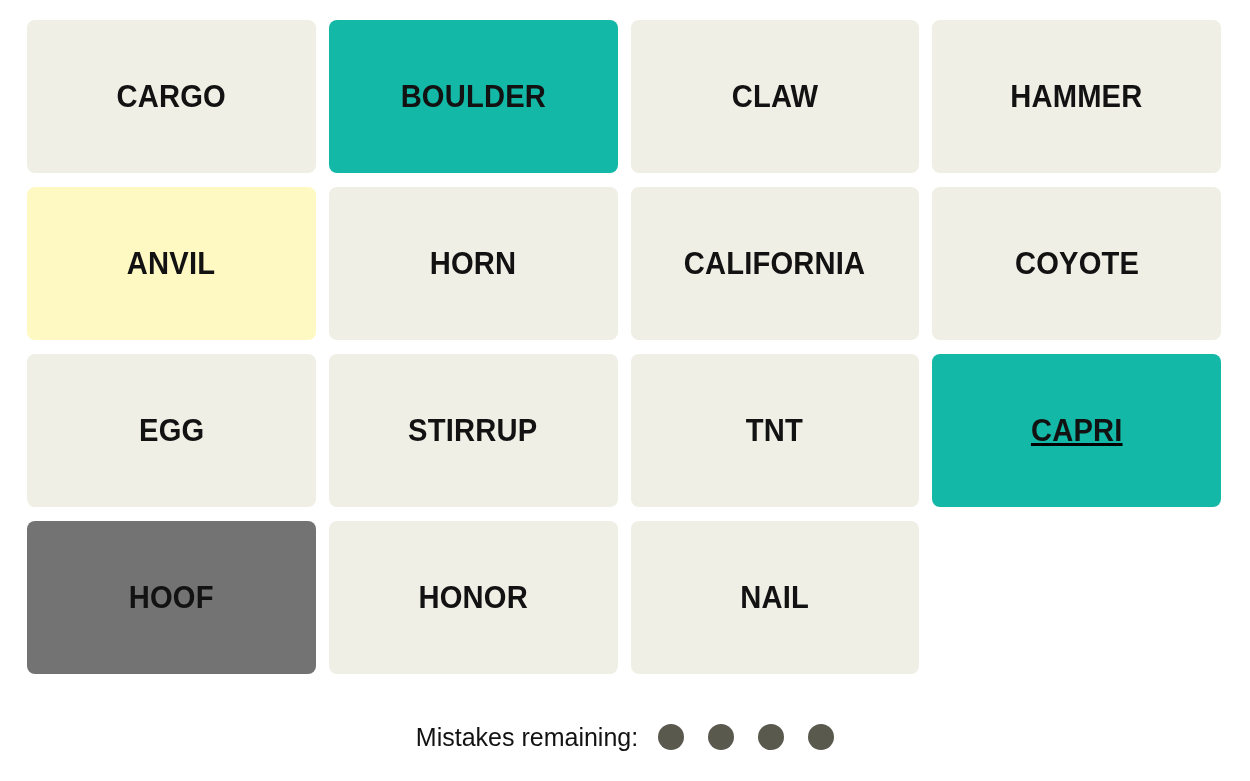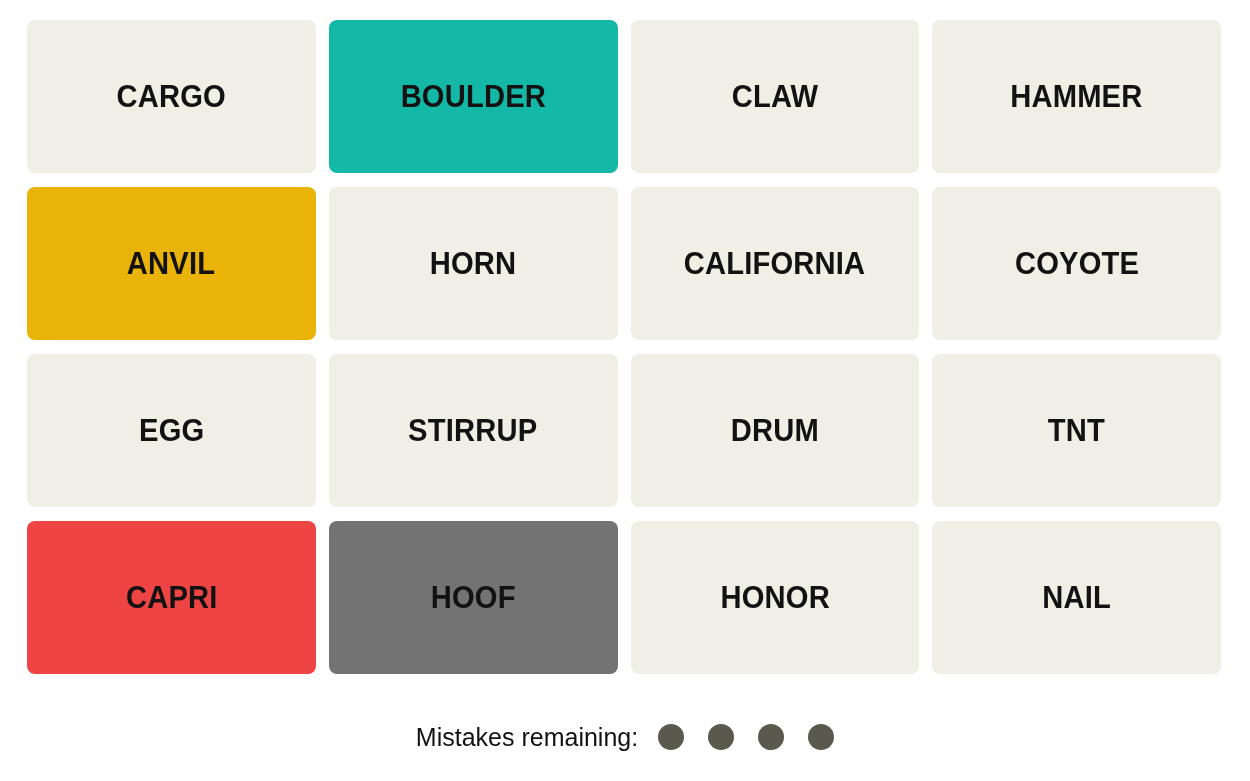--- a/index.html
+++ b/index.html
@@ -112,47 +112,44 @@
     <div class="tile" style="background: #14b8a6;">
       <span class="tile-label" style="color: rgb(18, 18, 18);">BOULDER</span>
     </div>
     <div class="tile" style="background: rgb(239, 239, 230);">
       <span class="tile-label" style="color: rgb(18, 18, 18);">CLAW</span>
     </div>
     <div class="tile" style="background: rgb(239, 239, 230);">
       <span class="tile-label" style="color: rgb(18, 18, 18);">HAMMER</span>
     </div>
 
-    <div class="tile" style="background: #eab308;">
+    <div class="tile" style="background: #fef9c3;">
       <span class="tile-label" style="color: rgb(18, 18, 18);">ANVIL</span>
     </div>
     <div class="tile" style="background: rgb(239, 239, 230);">
       <span class="tile-label" style="color: rgb(18, 18, 18);">HORN</span>
     </div>
     <div class="tile" style="background: rgb(239, 239, 230);">
       <span class="tile-label" style="color: rgb(18, 18, 18);">CALIFORNIA</span>
     </div>
     <div class="tile" style="background: rgb(239, 239, 230);">
       <span class="tile-label" style="color: rgb(18, 18, 18);">COYOTE</span>
     </div>
 
     <div class="tile" style="background: rgb(239, 239, 230); justify-content: center;">
       <span class="tile-label" style="color: rgb(18, 18, 18);">EGG</span>
     </div>
     <div class="tile" style="background: rgb(239, 239, 230);">
       <span class="tile-label" style="color: rgb(18, 18, 18);">STIRRUP</span>
     </div>
     <div class="tile" style="background: rgb(239, 239, 230);">
-      <span class="tile-label" style="color: rgb(18, 18, 18);">DRUM</span>
-    </div>
-    <div class="tile" style="background: rgb(239, 239, 230);">
       <span class="tile-label" style="color: rgb(18, 18, 18);">TNT</span>
     </div>
 
-    <div class="tile" style="background: #ef4444;">
+    <div class="tile" style="background: #14b8a6; text-decoration: underline;">
       <span class="tile-label" style="color: rgb(18, 18, 18);">CAPRI</span>
     </div>
     <div class="tile" style="background: #737373;">
       <span class="tile-label" style="color: rgb(18, 18, 18);">HOOF</span>
     </div>
     <div class="tile" style="background: rgb(239, 239, 230);">
       <span class="tile-label" style="color: rgb(18, 18, 18);">HONOR</span>
     </div>
     <div class="tile" style="background: rgb(239, 239, 230);">
       <span class="tile-label" style="color: rgb(18, 18, 18);">NAIL</span>

